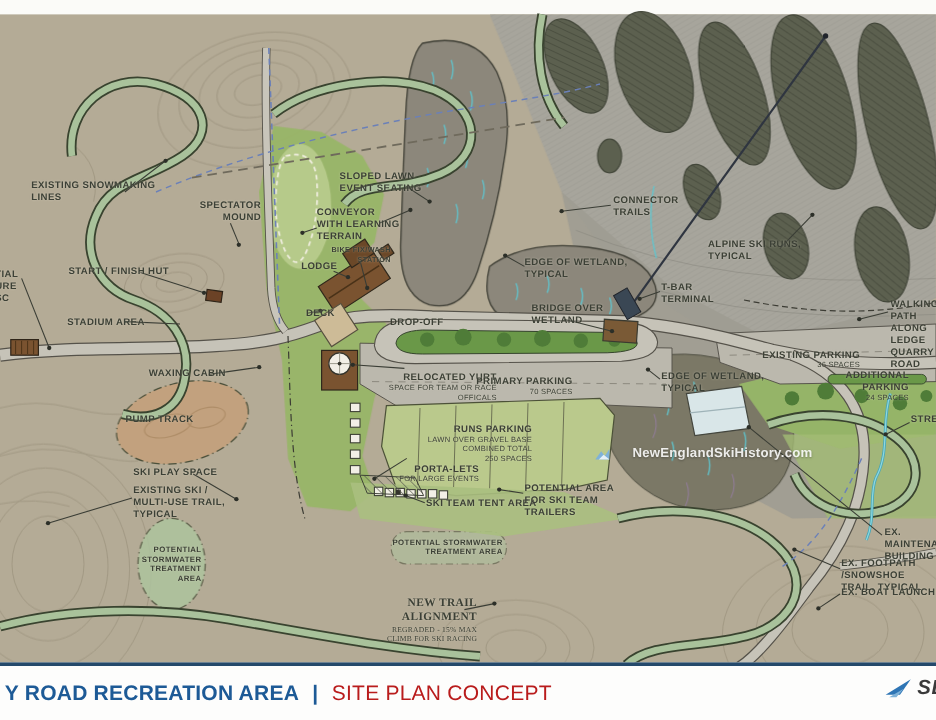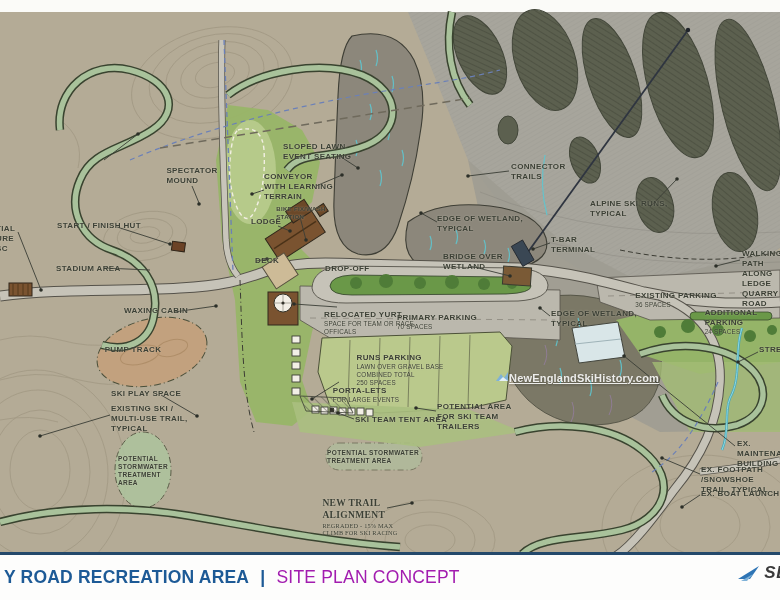--- a/index.html
+++ b/index.html
@@ -1,33 +1,33 @@
 <!DOCTYPE html>
 <html><head>
 <meta charset="utf-8">
 <style>
   html,body{margin:0;padding:0;background:#888;}
   #stage{position:relative;width:780px;height:600px;overflow:hidden;background:#b4ab96;
          font-family:"Liberation Sans",sans-serif;}
   #map{position:absolute;left:0;top:0;}
   .lbl{position:absolute;color:#3c4036;font-size:8px;font-weight:700;letter-spacing:.35px;
        line-height:1.25;white-space:pre-line;text-shadow:0 0 2px rgba(235,230,215,.45);z-index:5;}
-  .lbl.center{transform:translateX(-50%);text-align:left;}
+  .lbl.center{transform:translateX(-50%);text-align:right;}
   .lbl .sub{display:block;font-size:6.3px;font-weight:400;letter-spacing:.2px;white-space:pre-line;}
   .lbl.tiny{font-size:6.5px;}
   .lbl.micro{font-size:6px;}
   .lbl.big{font-size:9.5px;font-family:Liberation Serif, serif;}
   .watermark{position:absolute;z-index:6;color:rgba(255,255,255,.88);font-size:11px;font-weight:700;
-       letter-spacing:.2px;display:flex;align-items:flex-start;gap:1px;text-shadow:0 1px 2px rgba(0,0,0,.35);text-decoration:underline;}
+       letter-spacing:.2px;display:flex;align-items:flex-end;gap:19px;text-shadow:0 1px 2px rgba(0,0,0,.35);}
   #footer{position:absolute;left:0;bottom:0;width:780px;height:48px;background:#fdfdfc;
        border-top:3px solid #24496b;box-sizing:border-box;z-index:10;}
   #footer .titles{position:absolute;left:4px;top:12px;font-size:17.5px;letter-spacing:.2px;white-space:nowrap;}
   .title-primary{color:#1d5a96;font-weight:700;}
   .title-sep{color:#1d5a96;font-weight:700;margin:0 6px;}
-  .title-secondary{color:#a21caf;font-weight:400;}
+  .title-secondary{color:#b91c1c;font-weight:400;}
   #logo{position:absolute;right:-8px;top:8px;display:flex;align-items:center;gap:3px;}
   #logo .se-text{font-size:17px;font-weight:900;font-style:italic;color:#3a3a3a;letter-spacing:.5px;}
 </style>
 </head>
 <body>
 
 <div id="stage">
 
 <svg id="map" width="780" height="600" viewBox="0 0 780 600">
   <defs>
@@ -345,20 +345,22 @@
         <circle cx="533" cy="249" r="1.8"></circle>
         <circle cx="716" cy="266" r="1.8"></circle>
     <circle cx="540" cy="308" r="1.8"></circle>
         <circle cx="738" cy="362" r="1.8"></circle>
         <circle cx="624" cy="356" r="1.8"></circle>
     <circle cx="662" cy="458" r="1.8"></circle>
         <circle cx="682" cy="507" r="1.8"></circle>
   </g>
 </svg>
 
+<div class="lbl" style="left:26px;top:150px">EXISTING SNOWMAKING
+LINES</div>
 <div class="lbl center" style="left:192px;top:166px">SPECTATOR
 MOUND</div>
 <div class="lbl" style="left:57px;top:221px">START / FINISH HUT</div>
 <div class="lbl" style="left:56px;top:264px">STADIUM AREA</div>
 <div class="lbl" style="left:-4px;top:224px">TIAL
 URE
 SC</div>
 <div class="lbl" style="left:124px;top:306px">WAXING CABIN</div>
 <div class="lbl center" style="left:133px;top:345px">PUMP TRACK</div>
 <div class="lbl" style="left:111px;top:389px">SKI PLAY SPACE</div>

